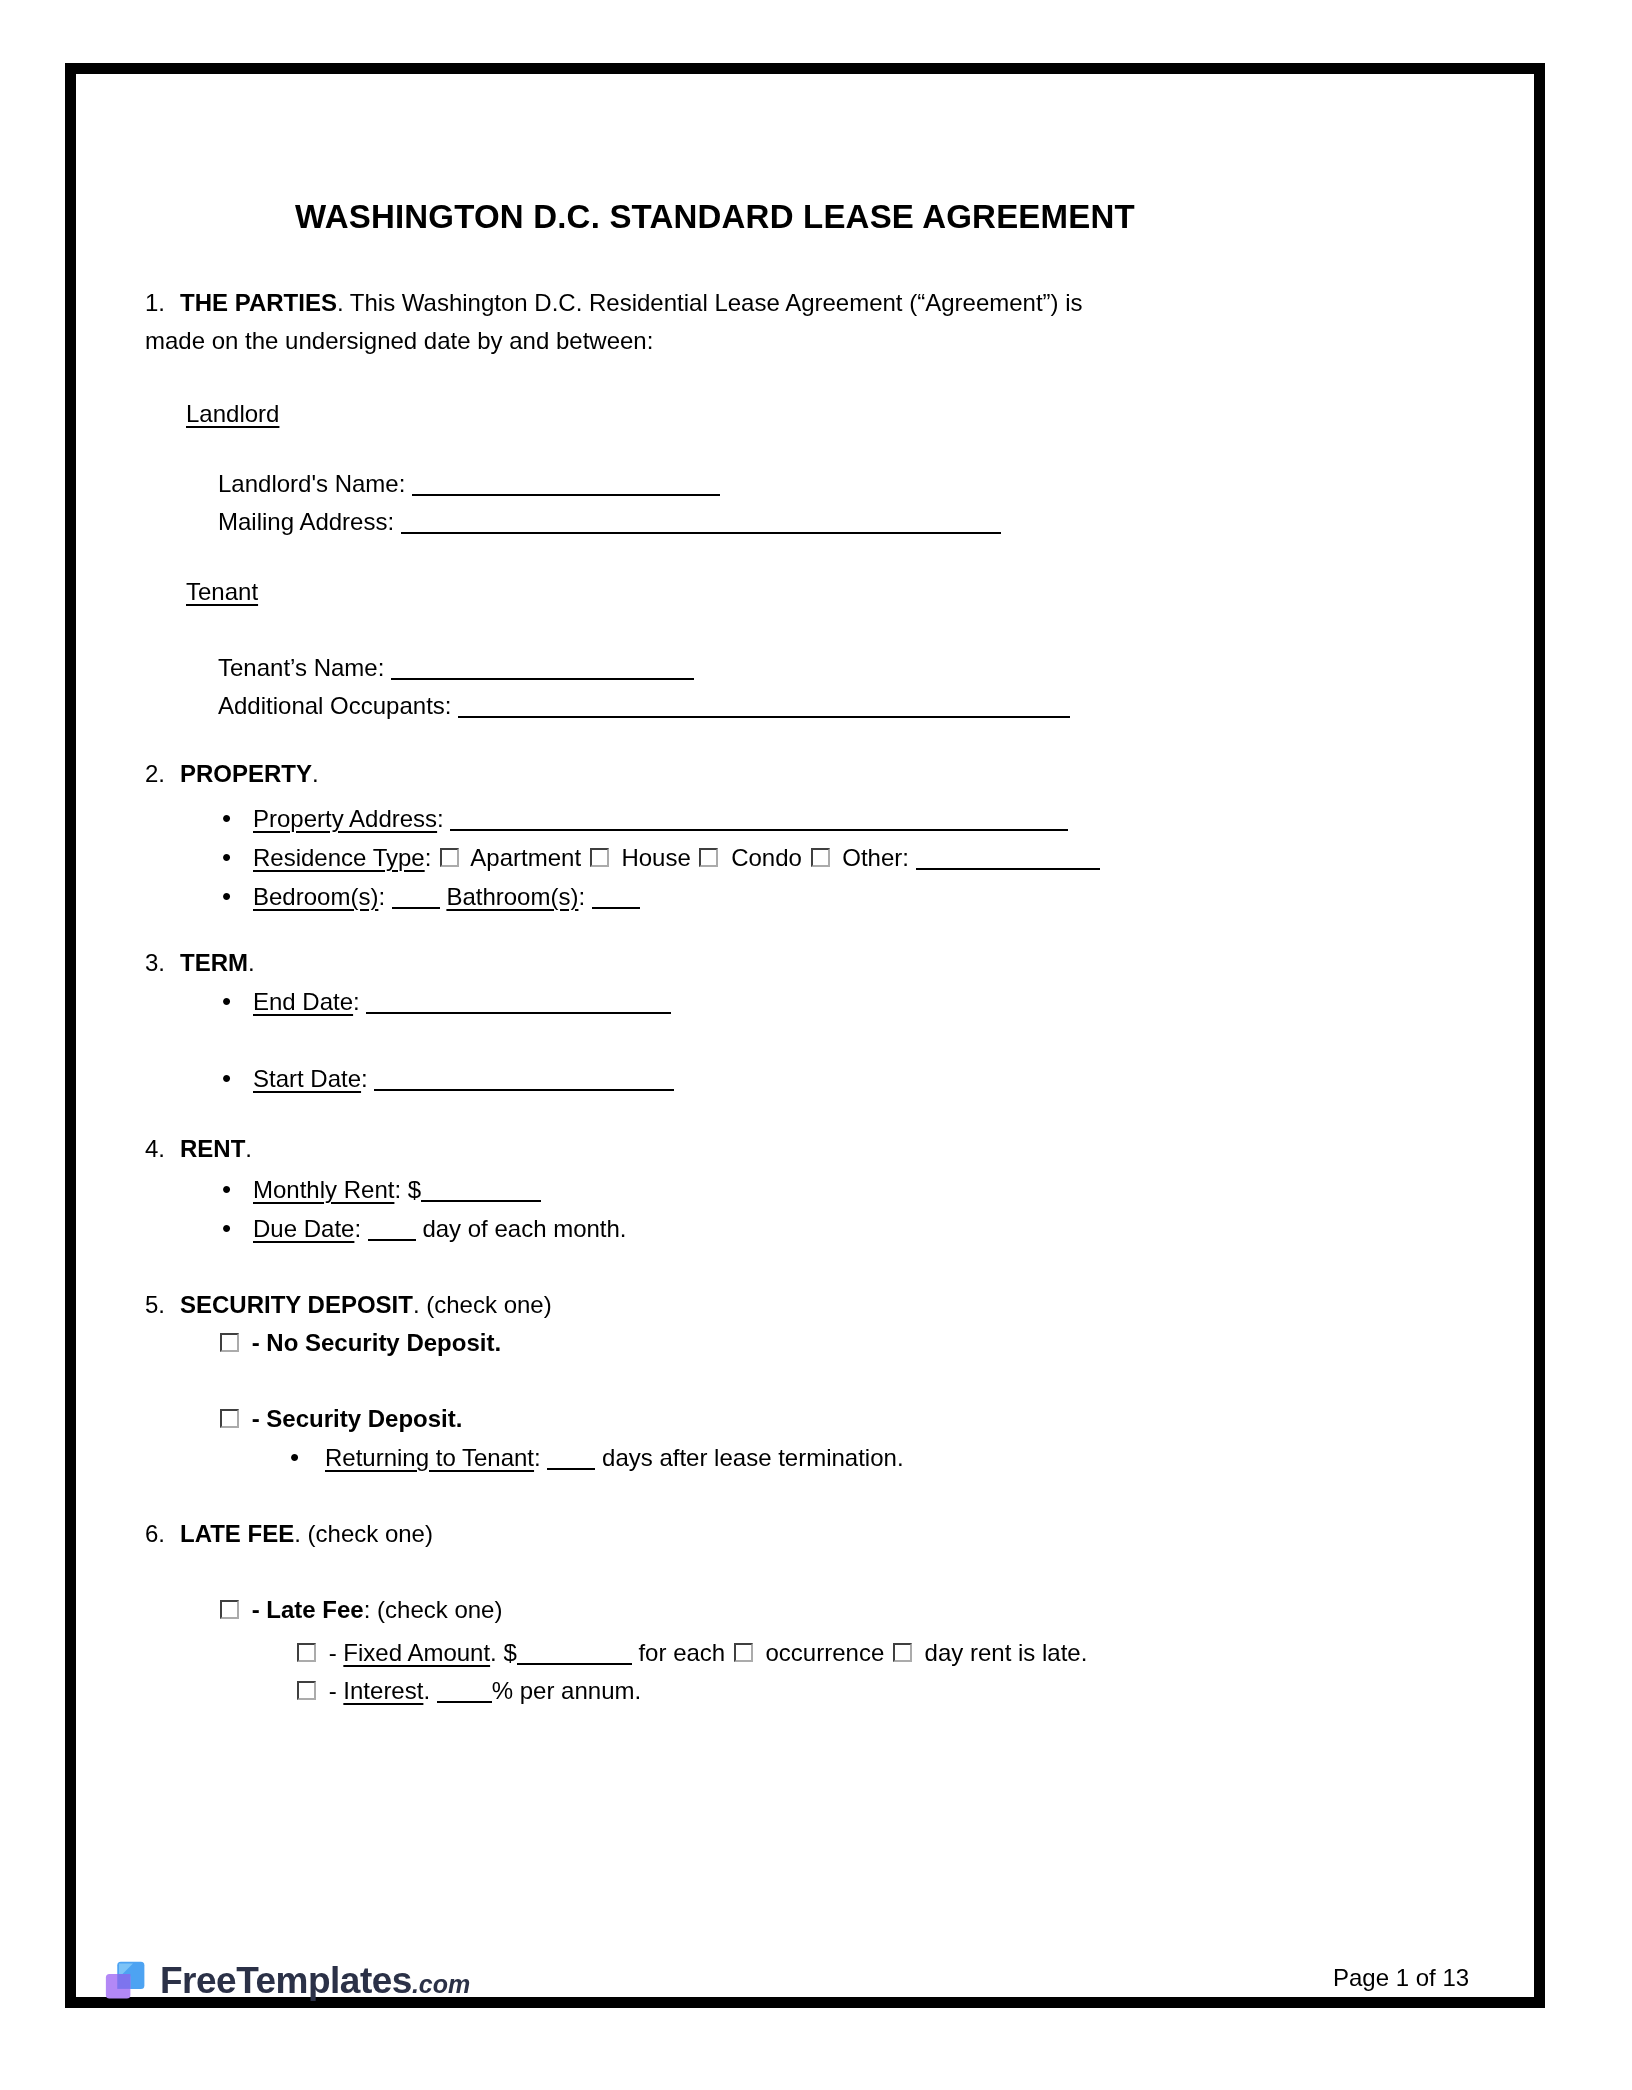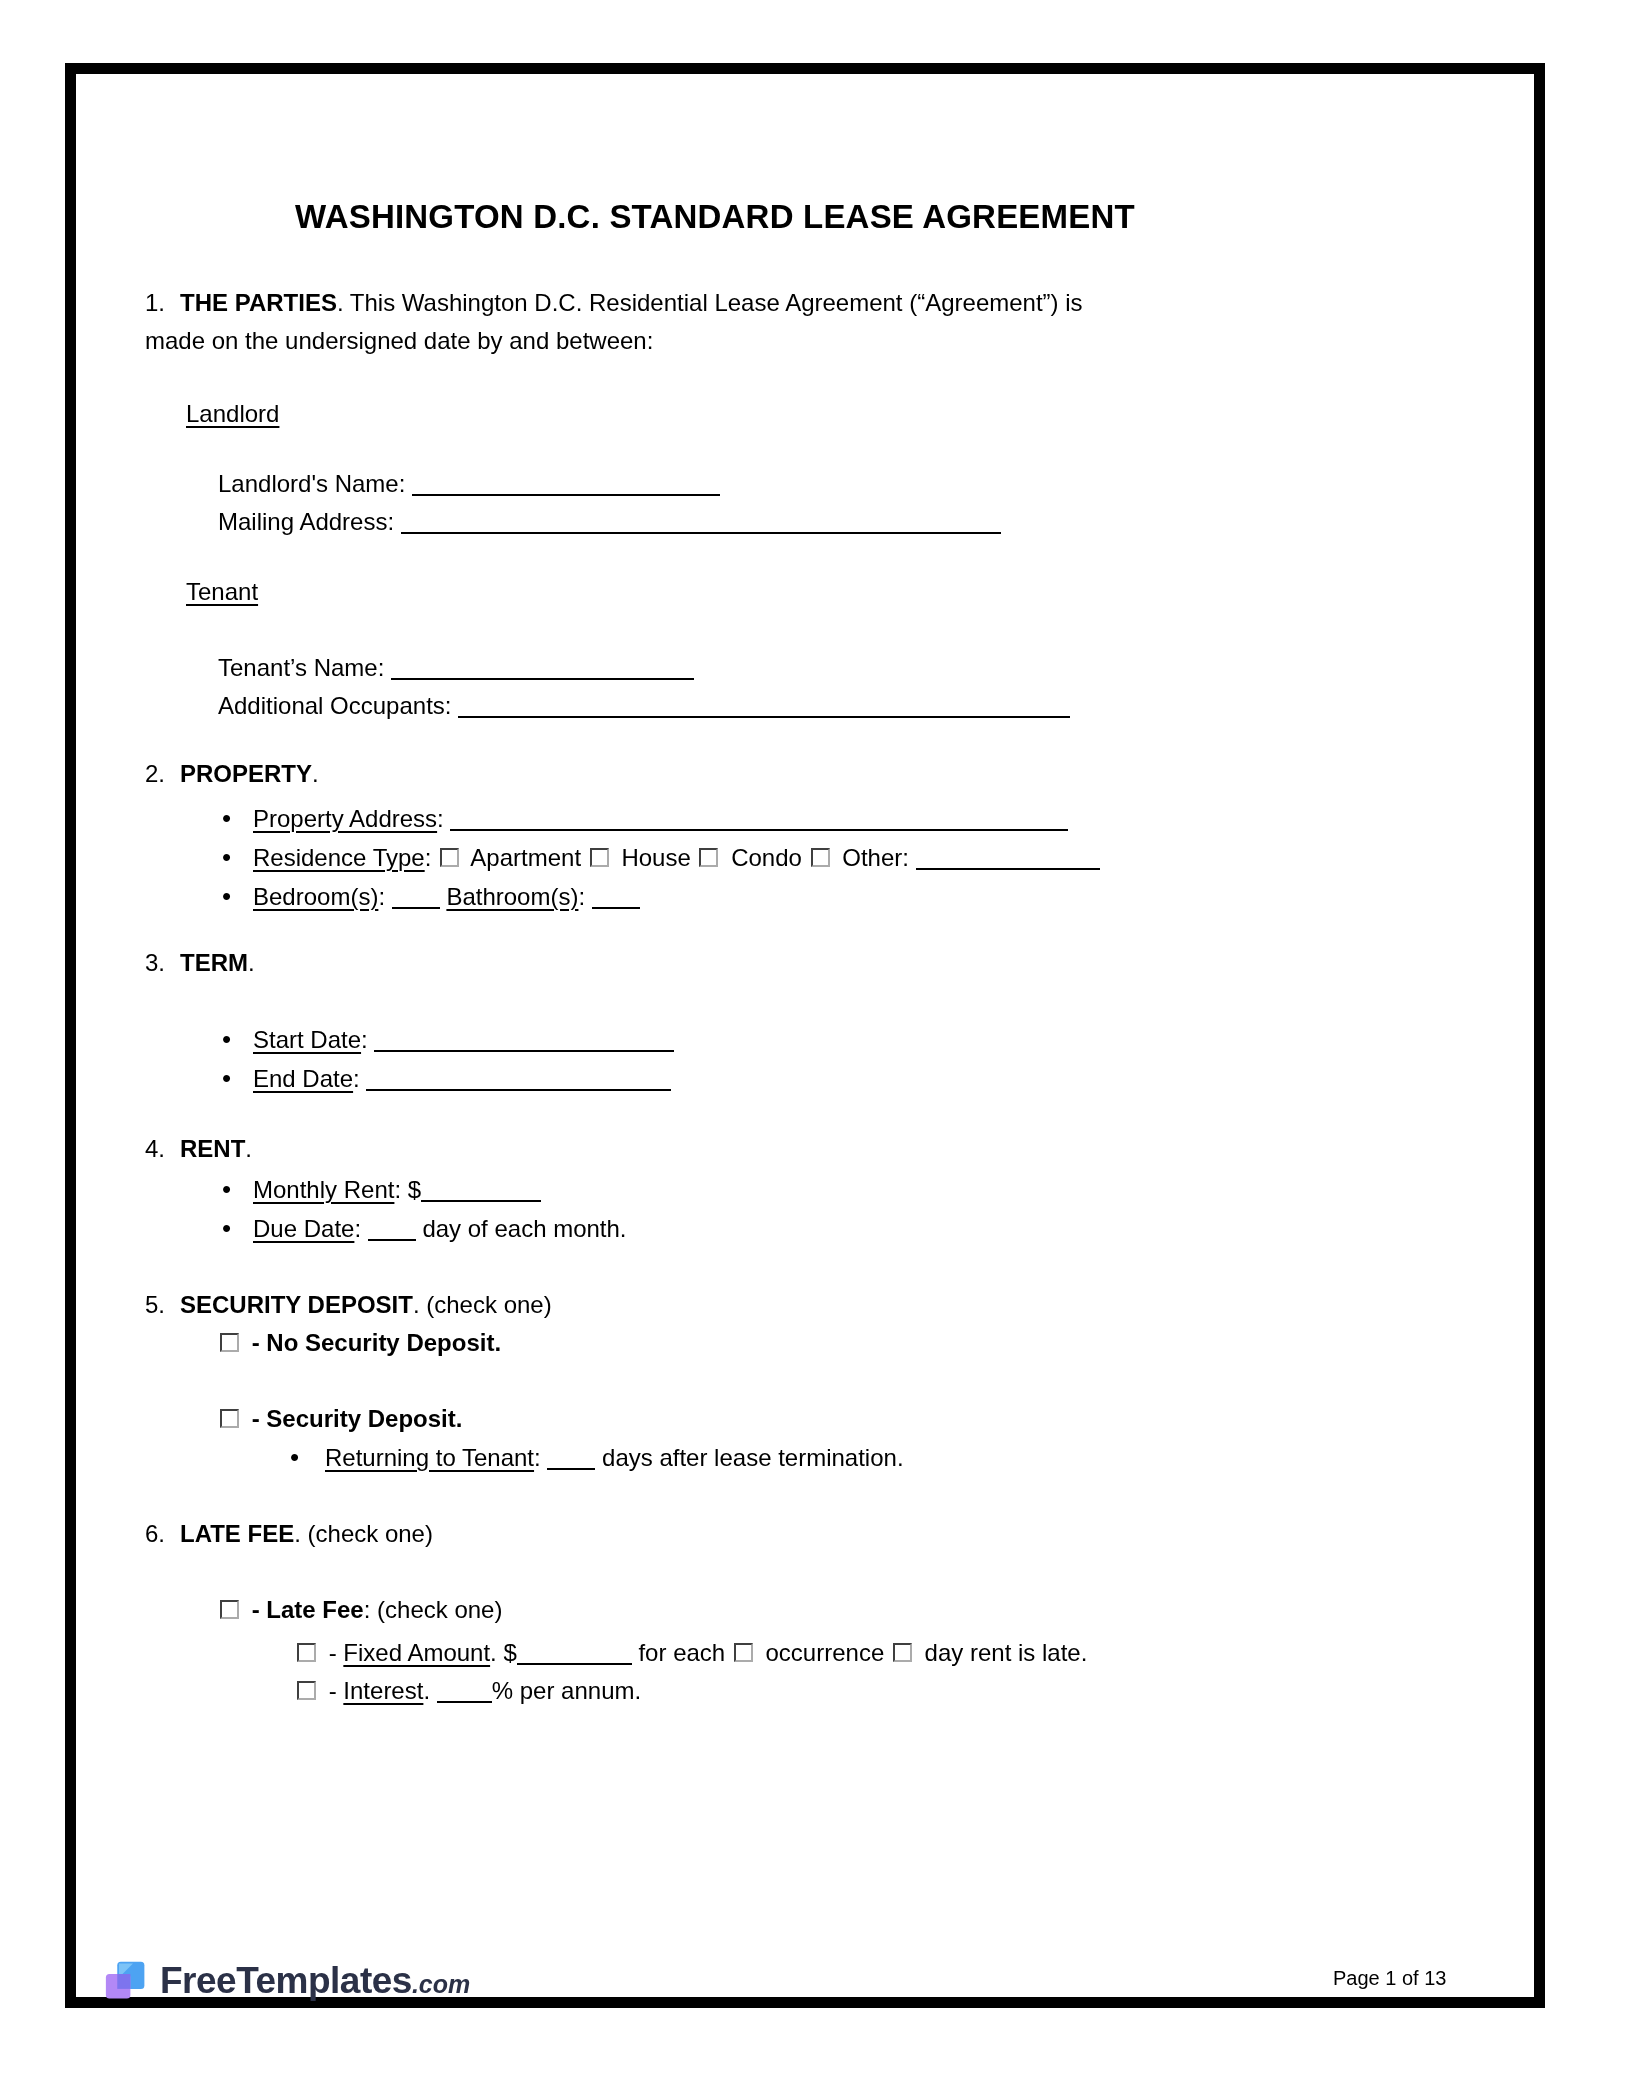--- a/index.html
+++ b/index.html
@@ -41,21 +41,21 @@
   }
   .footer-logo{
     position:absolute;left:104px;top:1960px;display:flex;align-items:center;
   }
   .logo-icon{width:44px;height:42px;margin-right:12px;}
   .brand{
     font-weight:bold;font-size:37px;color:#2b3147;letter-spacing:-0.5px;line-height:42px;
   }
   .brand-suffix{font-weight:bold;font-size:25px;color:#2b3147;font-style:italic;}
   .page-num{
-    position:absolute;top:1963px;left:1333px;font-size:20px;line-height:30px;
+    position:absolute;top:1963px;left:1333px;font-size:24px;line-height:30px;
   }
 </style>
 </head>
 <body>
 
 <div class="page-border"></div>
 
 <div class="content">
 
   <div class="doc-title">WASHINGTON D.C. STANDARD LEASE AGREEMENT</div>
@@ -99,25 +99,25 @@
   </div>
 
   <div class="line bli"><span class="ul">Bedroom(s)</span><span>:</span>
     <span class="blank" style="width:48px"></span>
     <span class="ul">Bathroom(s)</span><span>:</span>
     <span class="blank" style="width:48px"></span>
   </div>
 
   <div class="line" style="margin-top:28px"><span class="num">3.</span><span class="b">TERM</span><span>.</span></div>
 
+  <div class="line bli"><span class="ul">End Date</span><span>:</span>
+    <span class="blank" style="width:305px"></span>
+  </div>
   <div class="line bli" style="margin-top:38px"><span class="ul">Start Date</span><span>:</span>
     <span class="blank" style="width:300px"></span>
-  </div>
-  <div class="line bli"><span class="ul">End Date</span><span>:</span>
-    <span class="blank" style="width:305px"></span>
   </div>
 
   <div class="line" style="margin-top:32px"><span class="num">4.</span><span class="b">RENT</span><span>.</span></div>
 
   <div class="line bli" style="margin-top:2px"><span class="ul">Monthly Rent</span><span>: $</span><span class="blank" style="width:120px"></span></div>
 
   <div class="line bli"><span class="ul">Due Date</span><span>:</span>
     <span class="blank" style="width:48px"></span>
     <span>day of each month.</span>
   </div>

